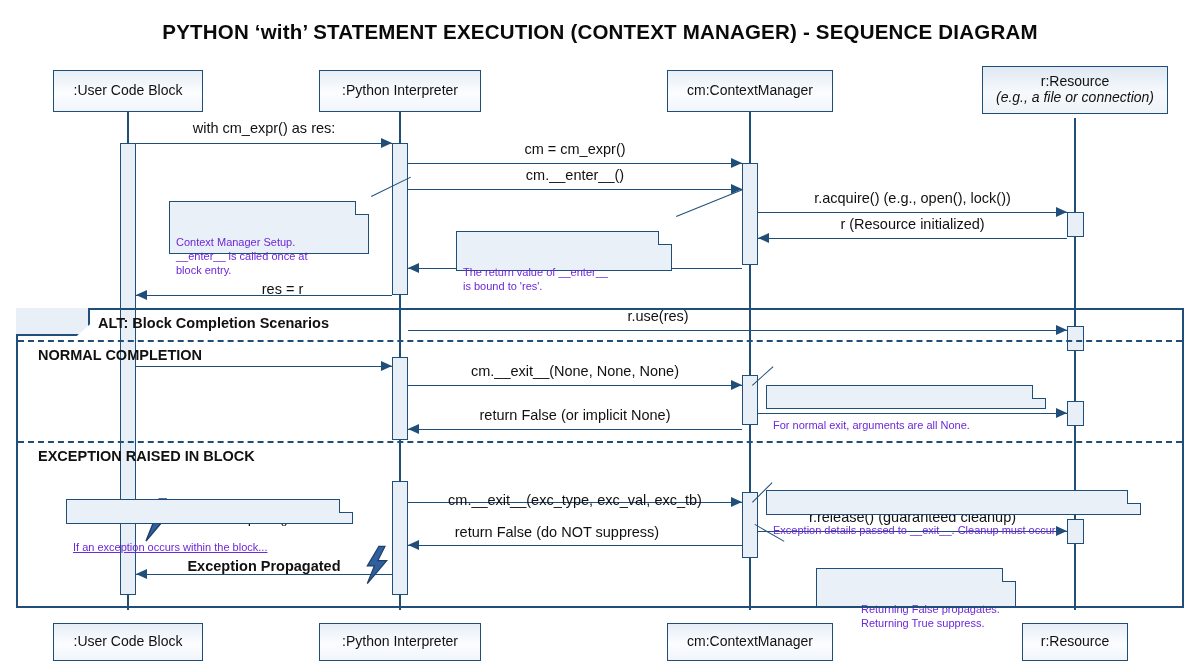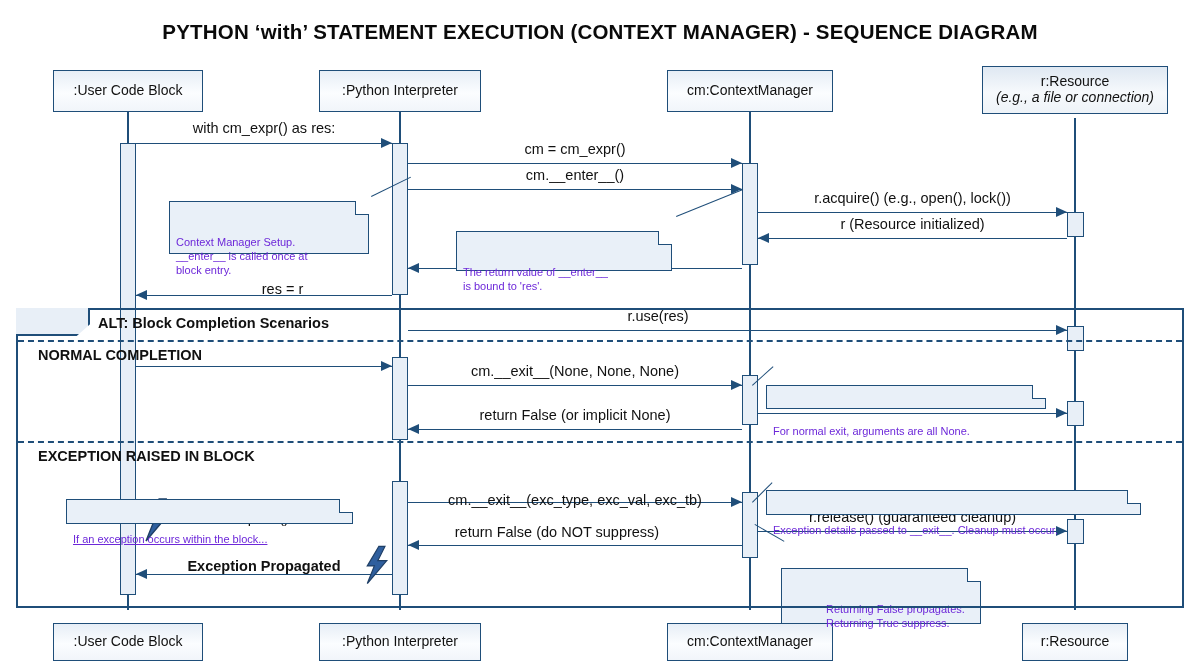--- a/index.html
+++ b/index.html
@@ -211,38 +211,38 @@
   </div>
 
   <div class="noteleader" style="left:676px; top:216px; width:72px; transform:rotate(-22deg);"></div>
   <div class="note" style="left:456px; top:202px; width:216px; height:40px;">
     <span class="dogear"></span>
     <span>The return value of __enter__
 is bound to 'res'.</span>
   </div>
 
   <div class="noteleader" style="left:752px; top:385px; width:28px; transform:rotate(-42deg);"></div>
-  <div class="note" style="left:766px; top:356px; width:280px; height:24px;padding-top:9px;">
+  <div class="note" style="left:766px; top:356px; width:280px; height:24px;padding-top:3px;">
     <span class="dogear"></span>
     <span>For normal exit, arguments are all None.</span>
   </div>
 
-  <div class="note" style="left:66px; top:470px; width:287px; height:25px;padding-top:3px;text-decoration:underline;">
+  <div class="note" style="left:66px; top:470px; width:287px; height:25px;padding-top:11px;text-decoration:underline;">
     <span class="dogear"></span>
     <span>If an exception occurs within the block...</span>
   </div>
 
   <div class="noteleader" style="left:752px; top:502px; width:28px; transform:rotate(-45deg);"></div>
   <div class="note" style="left:766px; top:461px; width:375px; height:25px;padding-top:3px;">
     <span class="dogear"></span>
     <span>Exception details passed to __exit__. Cleanup must occur.</span>
   </div>
 
   <div class="noteleader" style="left:755px; top:524px; width:34px; transform:rotate(30deg);"></div>
-  <div class="note" style="left:781px; top:539px; width:200px; height:56px;padding-left:44px;">
+  <div class="note" style="left:816px; top:539px; width:200px; height:40px;padding-left:44px;">
     <span class="dogear"></span>
     <span>Returning False propagates.
 Returning True suppress.</span>
   </div>
 
   <div style="position:absolute;left:16px;top:606px;width:1168px;height:0;border-top:2px solid #1f4e79;"></div>
 
 </div>
 
 </body></html>

